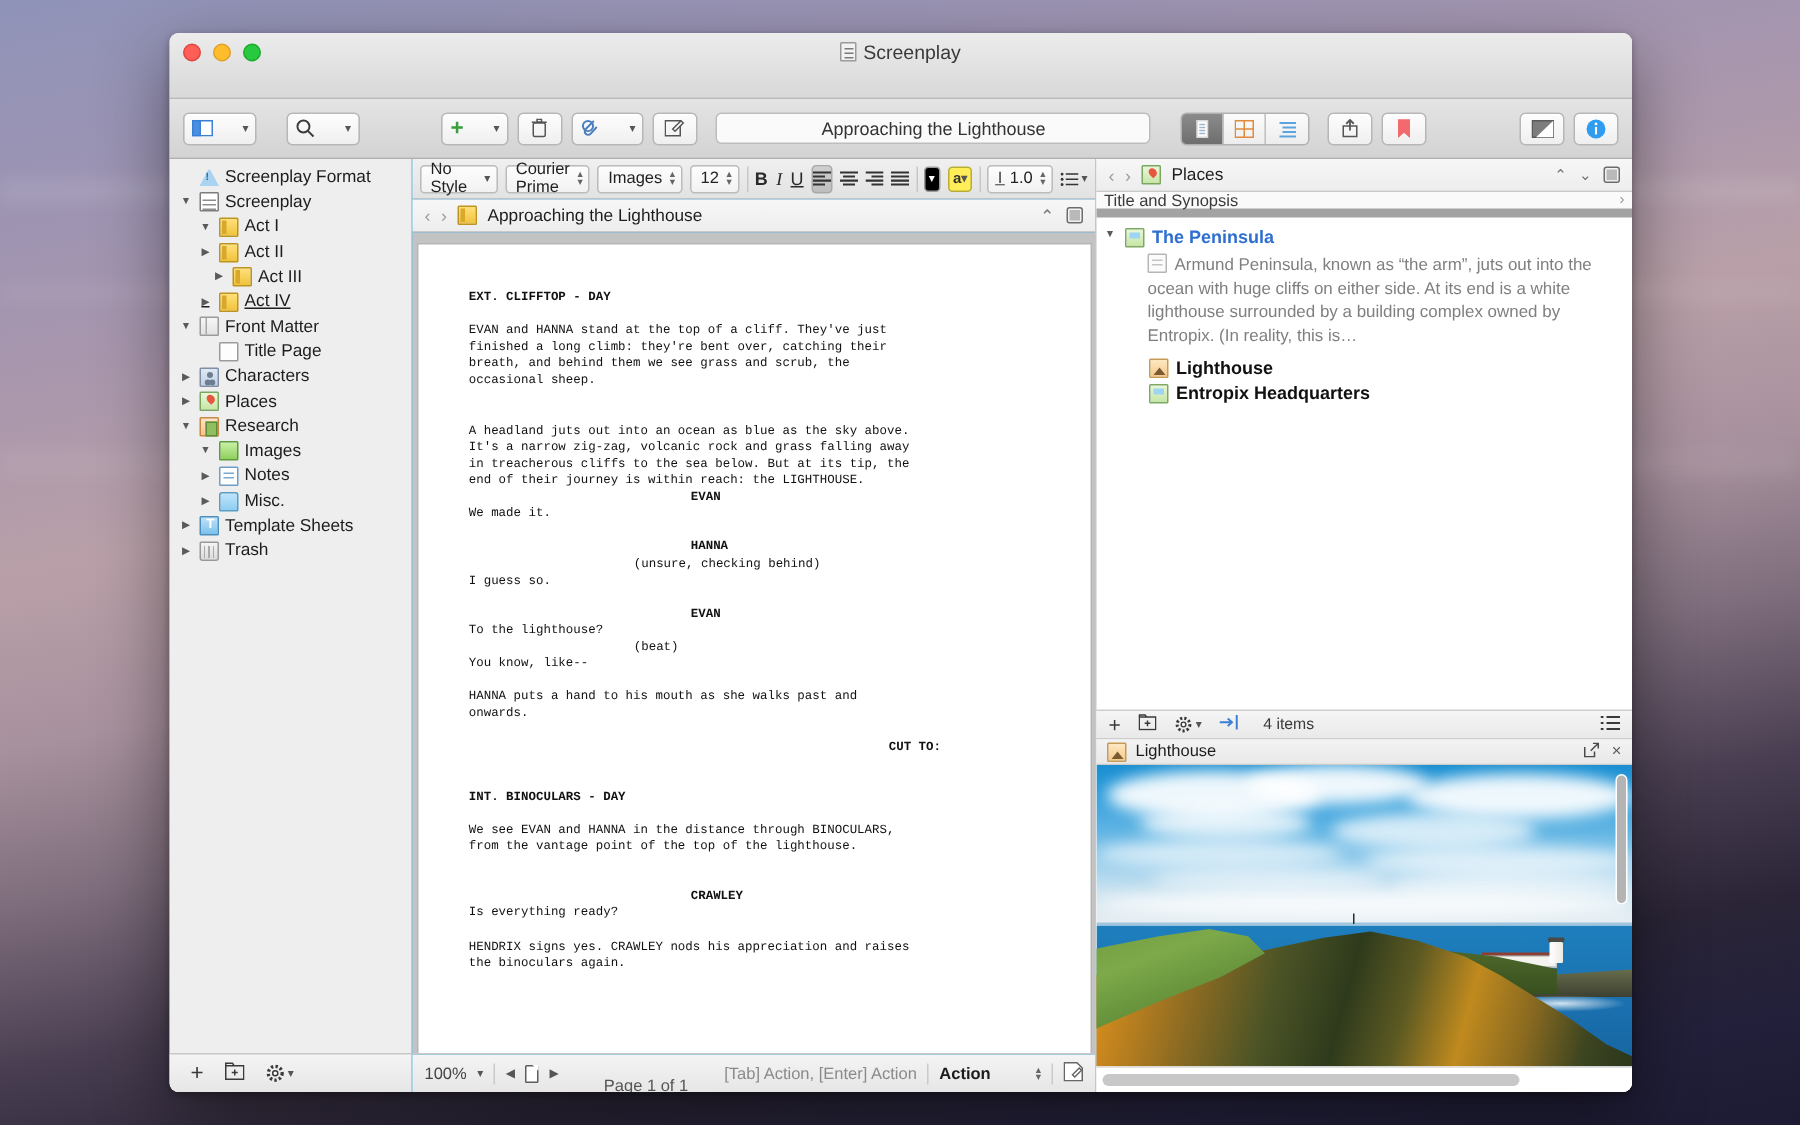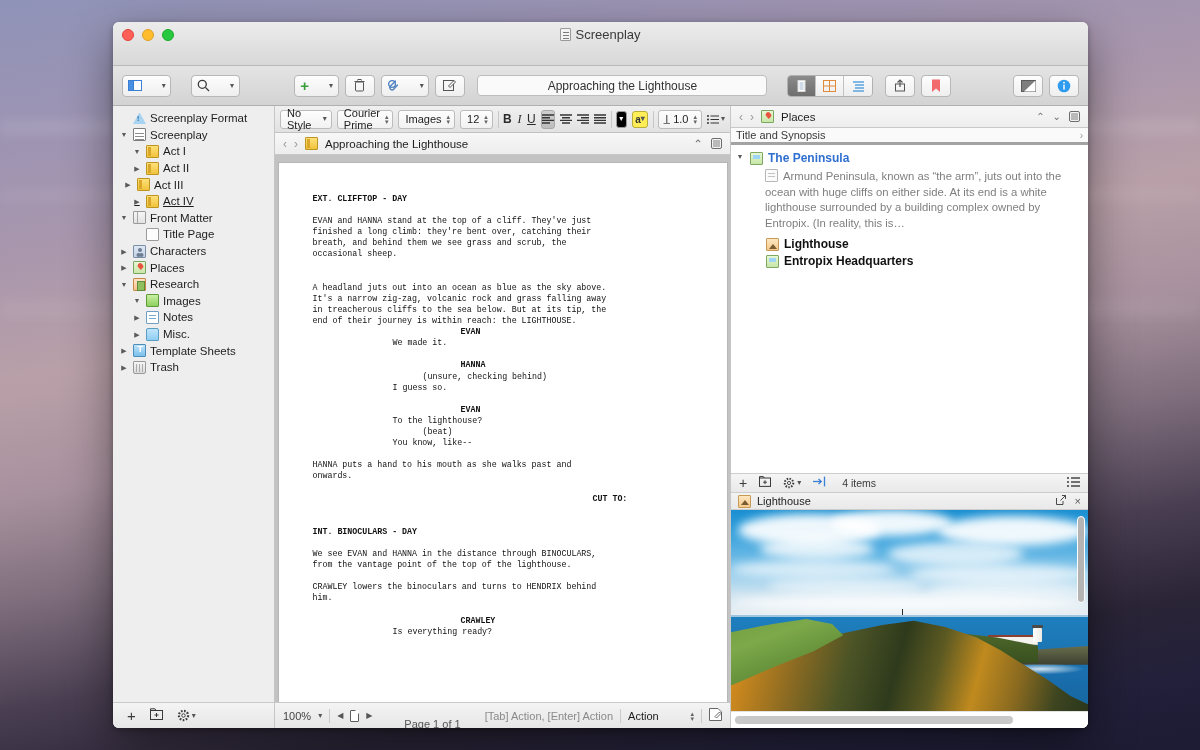--- a/index.html
+++ b/index.html
@@ -213,21 +213,21 @@
   .paper {
     margin: 0 auto; width: 448px; min-height: 100%;
     background: #fff; box-shadow: 0 0 0 1px #b6b6b6;
     padding: 30px 34px 20px 34px;
     font-family: "Liberation Mono", monospace;
     font-size: 8.3px; line-height: 11.1px; color: #111; white-space: pre-wrap;
   }
   .scene { font-weight: bold; }
   .char { margin-left: 148px; font-weight: bold; }
   .paren { margin-left: 110px; }
-  .dlg { margin-left: 80px; }
+  .dlg { }
   .trans { margin-left: 280px; font-weight: bold; }
   .blank { height: 11.1px; }
 
   .statusbar {
     height: 26px; flex: 0 0 26px;
     background: linear-gradient(#f4f4f4,#e6e6e6);
     border-top: 1px solid #c8c8c8;
     display: flex; align-items: center; padding: 0 8px; gap: 7px;
     font-size: 11px; color: #444;
   }
@@ -244,21 +244,21 @@
   .insp-head {
     height: 22px; flex: 0 0 22px;
     background: linear-gradient(#f7f7f7,#ededed);
     border-bottom: 1px solid #c9c9c9;
     display: flex; align-items: center; gap: 7px; padding: 0 8px;
     font-size: 11.5px; color:#1d1d1d;
   }
   .insp-head .right { margin-left:auto; display:flex; align-items:center; gap:8px; color:#6d6d6d; }
   .insp-sub {
     height: 17px; flex: 0 0 17px; background:#fafafa;
-    border-bottom: 3px solid #a3a3a3;
+    border-bottom: 6px solid #a3a3a3;
     display: flex; align-items: center; padding: 0 5px;
     font-size: 11px; color:#3a3a3a;
   }
   .insp-sub .right { margin-left:auto; color:#9a9a9a; font-size:10px; }
   .synopsis { flex: 1 1 auto; padding: 6px 6px 0 4px; overflow: hidden; }
   .syn-row { display:flex; gap:5px; align-items:flex-start; margin-bottom:3px; }
   .syn-title { font-size: 12px; font-weight: bold; color:#2f6fd0; }
   .syn-title.black { color:#111; }
   .syn-body { font-size: 11.3px; line-height:15.5px; color:#7f7f7f; padding-left:30px; padding-right:6px; margin-bottom:6px; }
   .syn-body.dark { color:#4a4a4a; }
@@ -512,21 +512,21 @@
           <div class="bi" style="padding-left: 19px;">
             <span class="disc">▼</span>
             <span class="ico ico-folder-y"></span>
             <span>Act I</span>
           </div>
           <div class="bi" style="padding-left: 19px;">
             <span class="disc">▶</span>
             <span class="ico ico-folder-y"></span>
             <span>Act II</span>
           </div>
-          <div class="bi" style="padding-left: 10px;">
+          <div class="bi" style="padding-left: 28px;">
             <span class="disc">▶</span>
             <span class="ico ico-folder-y"></span>
             <span>Act III</span>
           </div>
           <div class="bi" style="padding-left: 19px; text-decoration: underline;">
             <span class="disc">▶</span>
             <span class="ico ico-folder-y"></span>
             <span>Act IV</span>
           </div>
           <div class="bi" style="padding-left: 6px;">
@@ -707,37 +707,37 @@
 
       <div class="paper-area">
         <div class="paper" id="script-paper"><div class="scene">EXT. CLIFFTOP - DAY</div><div class="blank"></div><div class="action">EVAN and HANNA stand at the top of a cliff. They've just
 finished a long climb: they're bent over, catching their
 breath, and behind them we see grass and scrub, the
 occasional sheep.</div><div class="blank"></div><div class="blank"></div><div class="action">A headland juts out into an ocean as blue as the sky above.
 It's a narrow zig-zag, volcanic rock and grass falling away
 in treacherous cliffs to the sea below. But at its tip, the
 end of their journey is within reach: the LIGHTHOUSE.</div><div class="char">EVAN</div><div class="dlg">We made it.</div><div class="blank"></div><div class="char">HANNA</div><div class="paren">(unsure, checking behind)</div><div class="dlg">I guess so.</div><div class="blank"></div><div class="char">EVAN</div><div class="dlg">To the lighthouse?</div><div class="paren">(beat)</div><div class="dlg">You know, like--</div><div class="blank"></div><div class="action">HANNA puts a hand to his mouth as she walks past and
 onwards.</div><div class="blank"></div><div class="trans">CUT TO:</div><div class="blank"></div><div class="blank"></div><div class="scene">INT. BINOCULARS - DAY</div><div class="blank"></div><div class="action">We see EVAN and HANNA in the distance through BINOCULARS,
-from the vantage point of the top of the lighthouse.</div><div class="blank"></div><div class="action">CRAWLEY lowers the binoculars and turns to HENDRIX behind
-him.</div><div class="blank"></div><div class="char">CRAWLEY</div><div class="dlg">Is everything ready?</div><div class="blank"></div></div>
+from the vantage point of the top of the lighthouse.</div><div class="blank"></div><div class="blank"></div><div class="char">CRAWLEY</div><div class="dlg">Is everything ready?</div><div class="blank"></div><div class="action">HENDRIX signs yes. CRAWLEY nods his appreciation and raises
+the binoculars again.</div></div>
       </div>
 
       <div class="statusbar">
         <span>100%</span>
         <span class="chev">▾</span>
         <span class="sep"></span>
         <span style="font-size:8px;color:#555;">◀</span>
         <span class="pageicon"></span>
         <span style="font-size:8px;color:#555;">▶</span>
         <span style="flex:1 1 auto"></span>
         <span style="color:#555;margin-top:16px;">Page 1 of 1</span>
         <span style="width:10px"></span>
         <span style="color:#8a8a8a;">[Tab] Action, [Enter] Action</span>
         <span class="sep"></span>
-        <span style="color:#1c1c1c;font-weight:normal;">Action</span>
+        <span style="color:#1c1c1c;font-weight:bold;">Action</span>
         <span style="flex:1 1 auto"></span>
         <span class="stepper">
             <span>▴</span>
             <span>▾</span>
           </span>
         <span class="sep"></span>
         <span>
           <svg width="13" height="13" viewBox="0 0 13 13">
             <path d="M0.5 0.5 H9 L12.5 4 V12.5 H0.5 Z" fill="#fff" stroke="#666"></path>
             <path d="M6 8.5 L10.5 4 L12 5.5 L7.5 10 Z" fill="#fff" stroke="#666"></path>

